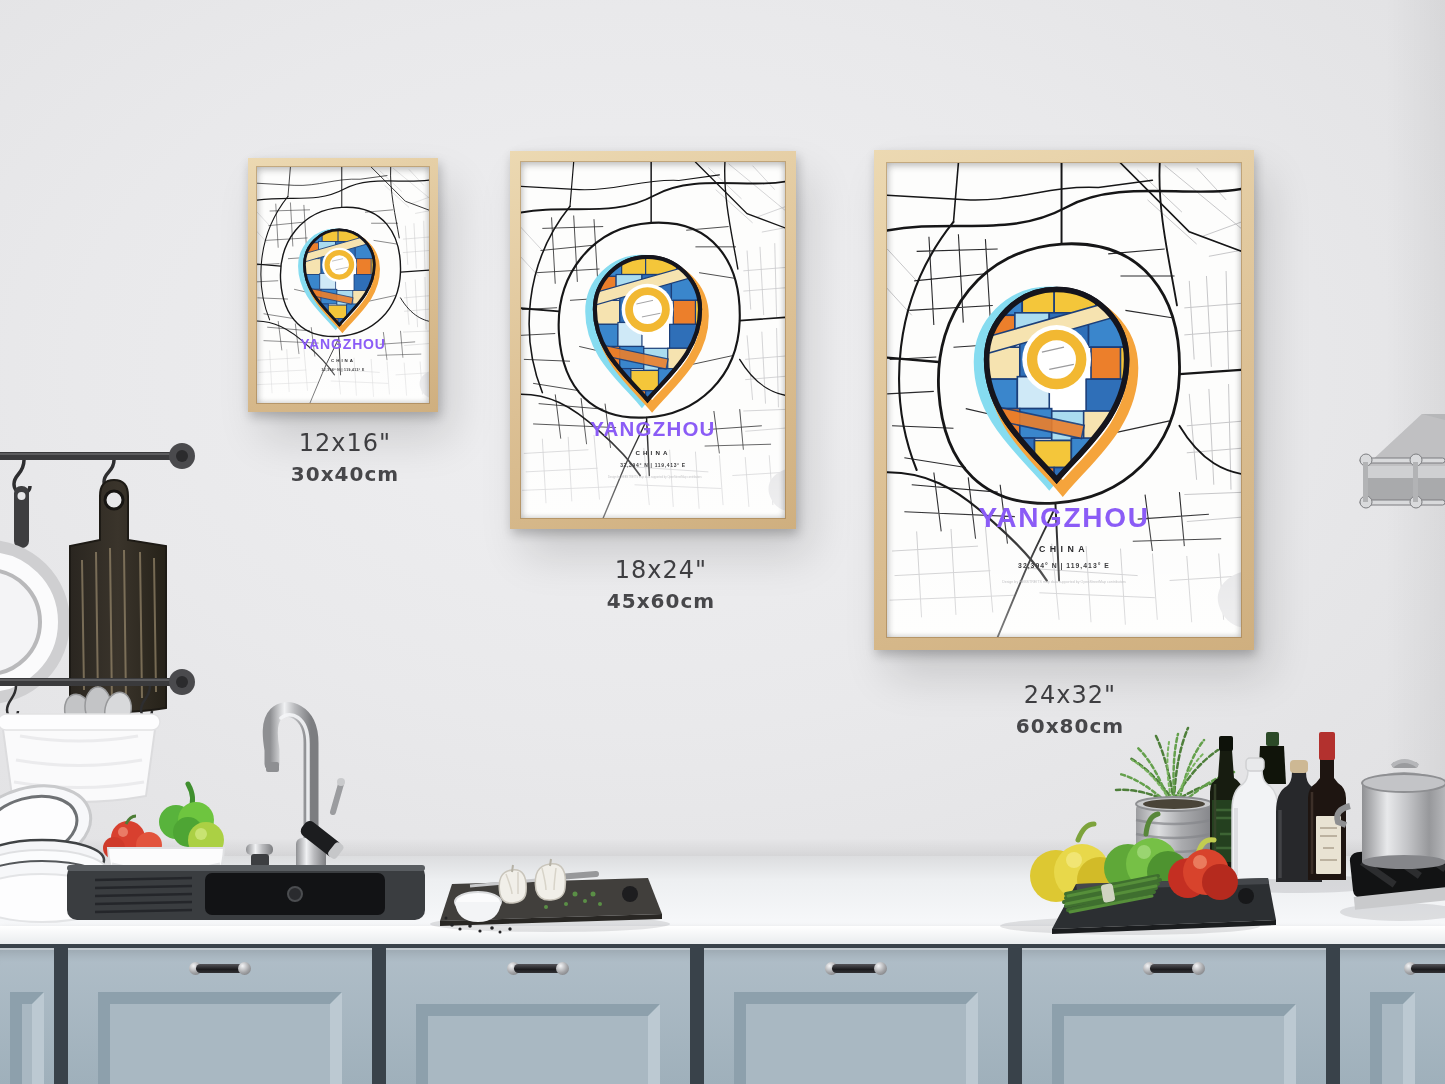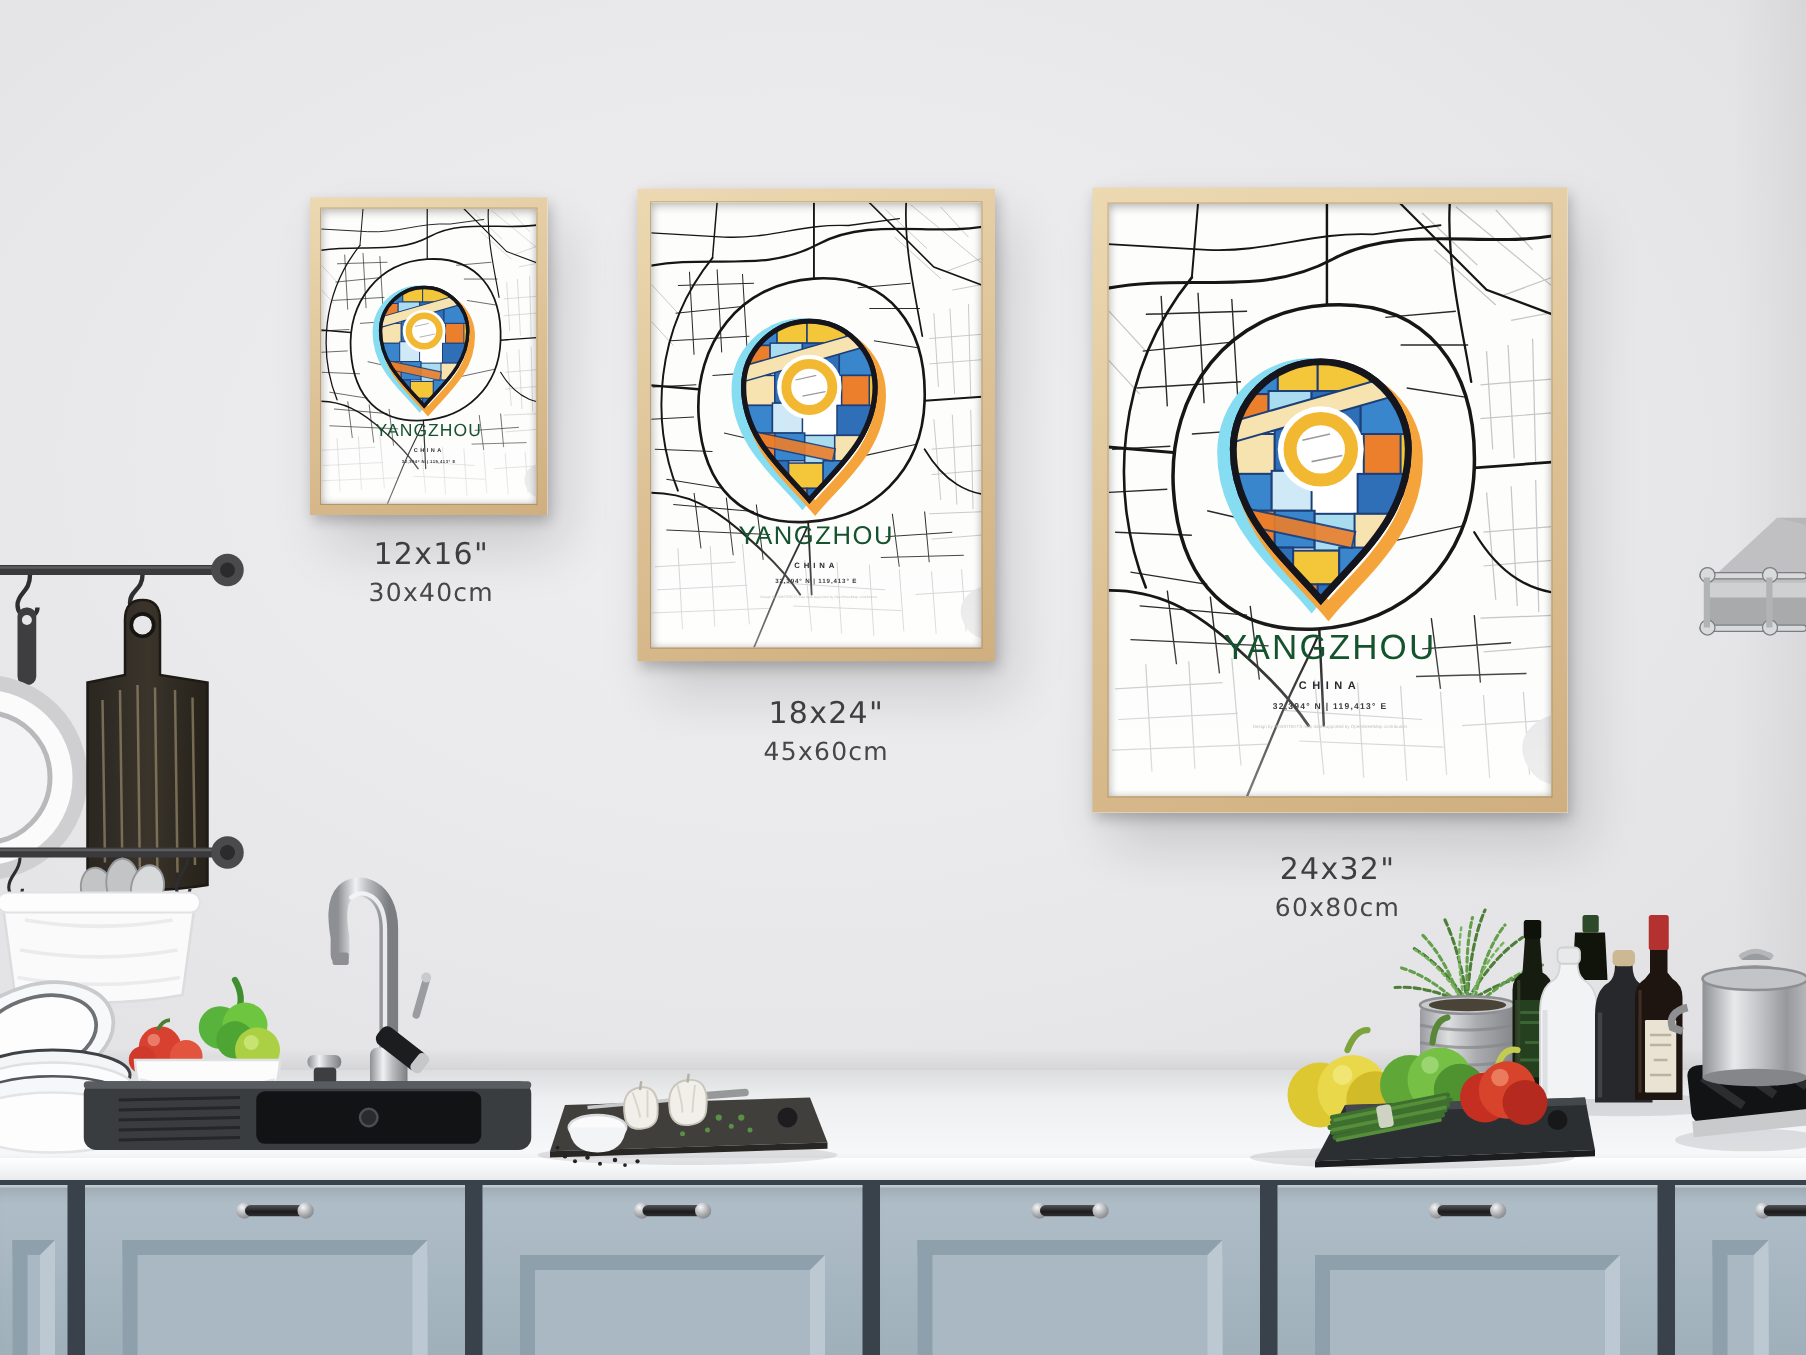--- a/index.html
+++ b/index.html
@@ -17,40 +17,40 @@
     box-shadow:2px 5px 10px rgba(0,0,0,.22), 14px 26px 42px rgba(0,0,0,.14);}
   .poster-small{left:248px;top:158px;width:190px;height:254px;padding:9px;}
   .poster-medium{left:510px;top:151px;width:286px;height:378px;padding:11px;}
   .poster-large{left:874px;top:150px;width:380px;height:500px;padding:13px;}
   .poster-small,.poster-medium,.poster-large{box-sizing:border-box;}
   .print{position:relative;width:100%;height:100%;background:#fdfdfc;outline:1px solid rgba(135,100,55,.4);overflow:hidden;}
   .print::after{content:"";position:absolute;inset:0;pointer-events:none;
     box-shadow:inset 0 3px 7px rgba(0,0,0,.22), inset 3px 0 6px rgba(0,0,0,.07), inset -2px -2px 5px rgba(0,0,0,.07);}
   .map{position:absolute;inset:0;width:100%;height:100%;display:block;}
   .poster-text{position:absolute;left:0;right:0;top:71.5%;text-align:center;color:#161618;}
-  .p-title{font-weight:400;letter-spacing:.06em;color:#14532d;}
+  .p-title{font-weight:700;letter-spacing:.06em;color:#8b5cf6;}
   .p-country{font-weight:700;color:#2a2a2c;}
   .p-coords{font-weight:600;color:#3c3c3e;}
   .p-attrib{color:#c3c3c5;}
   .p-country,.p-coords,.p-attrib{transform-origin:50% 50%;}
   .poster-large .p-title{font-size:28px;}
   .poster-large .p-country{font-size:11px;letter-spacing:.5em;margin-top:9px;transform:scale(.8);}
   .poster-large .p-coords{font-size:10px;letter-spacing:.15em;margin-top:5px;transform:scale(.68);}
   .poster-large .p-attrib{font-size:8px;margin-top:6px;transform:scale(.45);white-space:nowrap;}
   .poster-medium .p-title{font-size:20.5px;}
   .poster-medium .p-country{font-size:10px;letter-spacing:.5em;margin-top:6px;transform:scale(.62);}
   .poster-medium .p-coords{font-size:9px;letter-spacing:.14em;margin-top:2px;transform:scale(.55);}
   .poster-medium .p-attrib{font-size:8px;margin-top:3px;transform:scale(.34);white-space:nowrap;}
   .poster-small .p-title{font-size:14px;}
   .poster-small .p-country{font-size:8px;letter-spacing:.45em;margin-top:4px;transform:scale(.55);}
   .poster-small .p-coords{font-size:8px;letter-spacing:.12em;margin-top:0;transform:scale(.42);}
   
   .size-label{position:absolute;width:220px;text-align:center;color:#3e3e41;font-family:"DejaVu Sans",sans-serif;}
   .size-line1{font-size:24px;letter-spacing:1px;}
-  .size-line2{font-size:20px;letter-spacing:1px;margin-top:5px;color:#47474a;}
+  .size-line2{font-size:20px;letter-spacing:1px;margin-top:5px;color:#47474a;font-weight:bold;}
   .label-1{left:235px;top:429px;}
   .label-2{left:551px;top:556px;}
   .label-3{left:960px;top:681px;}
   
   .counter-surface{position:absolute;left:0;top:856px;width:100%;height:70px;
     background:linear-gradient(180deg,#dcdddf,#edeff1 34%,#f7f8fa);}
   .counter-edge{position:absolute;left:0;top:926px;width:100%;height:18px;
     background:linear-gradient(180deg,#ffffff,#e9ecee);box-shadow:0 4px 7px rgba(0,0,0,.28);}
   .cabinets{position:absolute;left:0;top:944px;width:100%;height:140px;background:#39424a;}
   .door{position:absolute;top:4px;height:136px;background:linear-gradient(180deg,#b0bec8,#9fb0bb);

